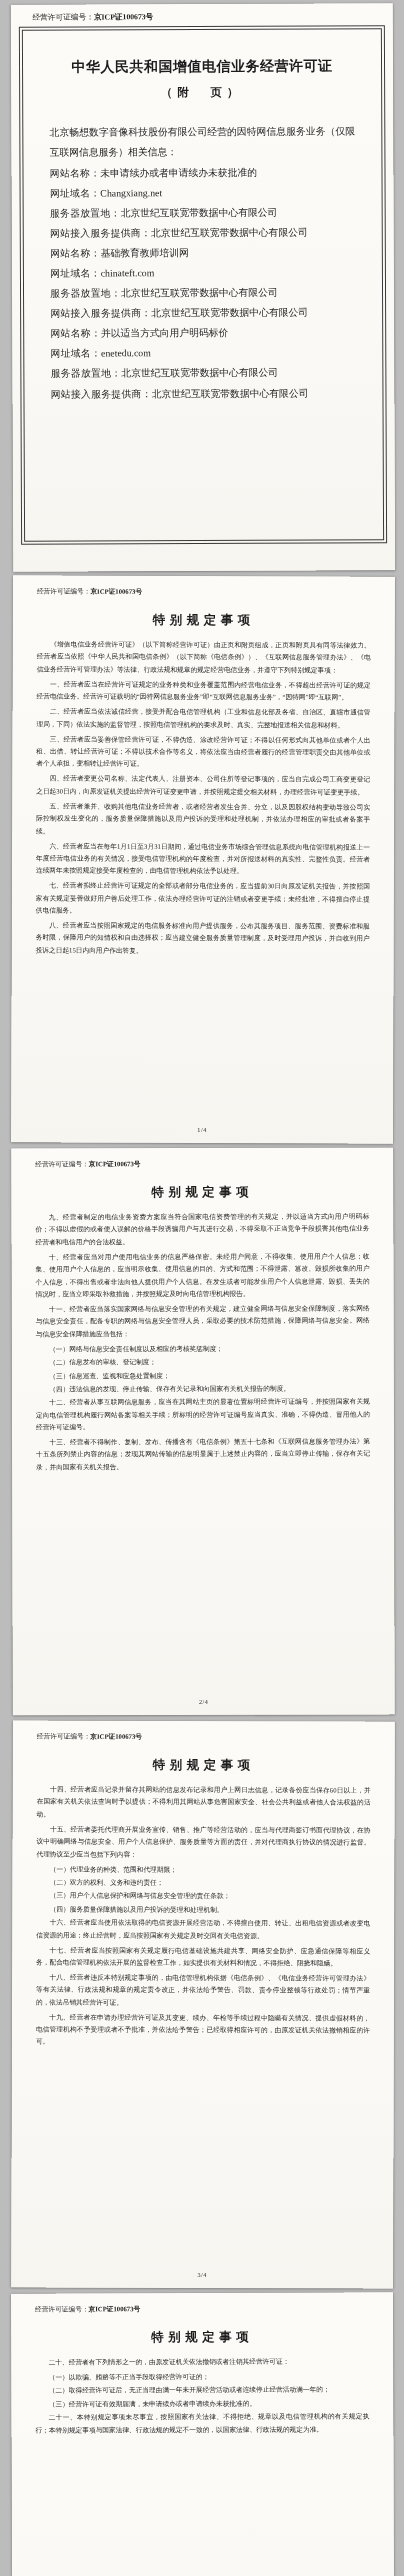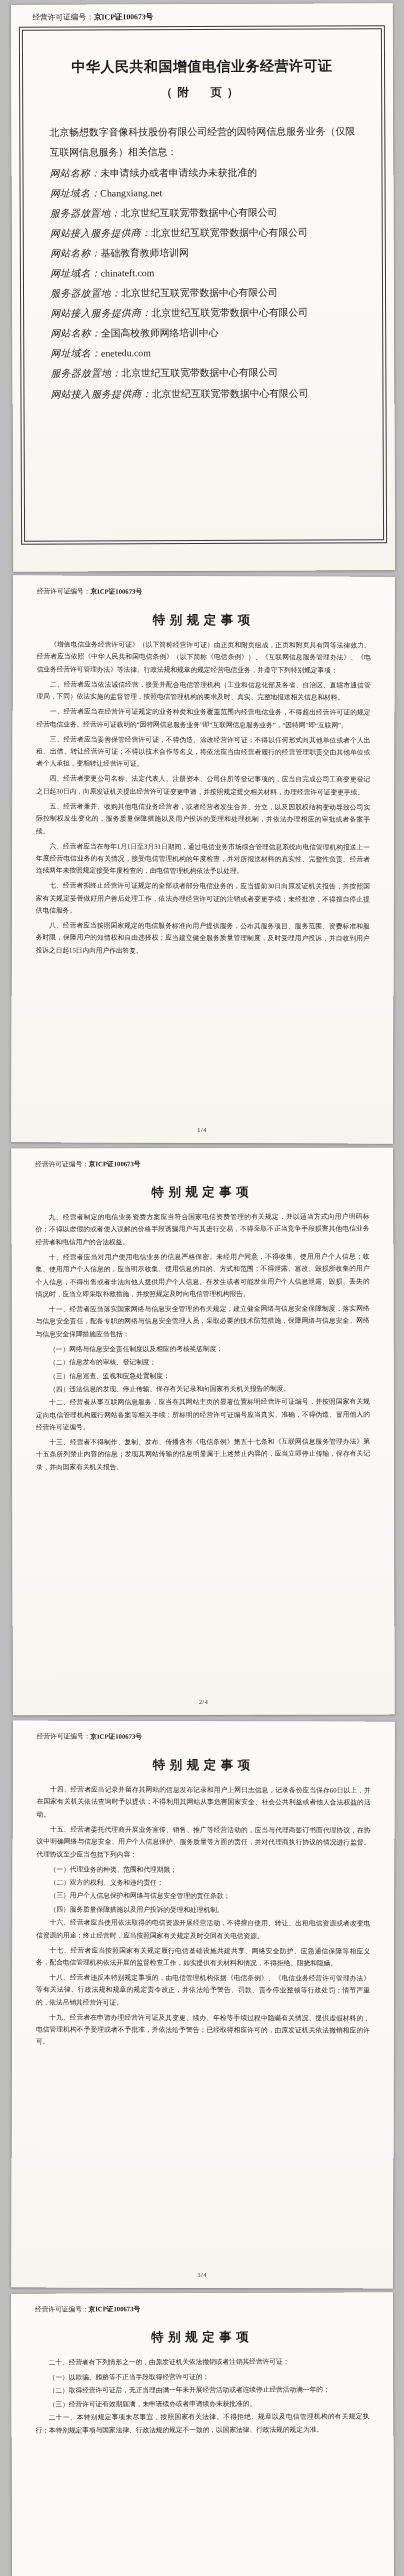--- a/index.html
+++ b/index.html
@@ -74,21 +74,21 @@
     line-height: 2.05;
     margin: 0 0 1px;
     text-align: justify;
   }
   .cover-line {
     font-size: 9.8px;
     line-height: 2.05;
     margin: 0;
     text-align: justify;
   }
-  .cover-line .lbl { letter-spacing: 0.3px; font-style: italic; }
+  .cover-line .lbl { letter-spacing: 0.3px; }
 
   
   .prov { padding: 12.4px 24px 0; }
   .prov .doc-header {
     font-size: 6.7px;
     padding: 0;
   }
   .prov-title {
     font-size: 12.4px;
     font-weight: bold;
@@ -133,38 +133,38 @@
           <p class="cover-line"><span class="lbl">网站名称：</span><span>未申请续办或者申请续办未获批准的</span></p>
           <p class="cover-line"><span class="lbl">网址域名：</span><span>Changxiang.net</span></p>
           <p class="cover-line"><span class="lbl">服务器放置地：</span><span>北京世纪互联宽带数据中心有限公司</span></p>
           <p class="cover-line"><span class="lbl">网站接入服务提供商：</span><span>北京世纪互联宽带数据中心有限公司</span></p>
 
           <p class="cover-line"><span class="lbl">网站名称：</span><span>基础教育教师培训网</span></p>
           <p class="cover-line"><span class="lbl">网址域名：</span><span>chinateft.com</span></p>
           <p class="cover-line"><span class="lbl">服务器放置地：</span><span>北京世纪互联宽带数据中心有限公司</span></p>
           <p class="cover-line"><span class="lbl">网站接入服务提供商：</span><span>北京世纪互联宽带数据中心有限公司</span></p>
 
-          <p class="cover-line"><span class="lbl">网站名称：</span><span>全国高校教师网络培训中心</span></p>
+          <p class="cover-line"><span class="lbl">网站名称：</span><span>并以适当方式向用户明码标价</span></p>
           <p class="cover-line"><span class="lbl">网址域名：</span><span>enetedu.com</span></p>
           <p class="cover-line"><span class="lbl">服务器放置地：</span><span>北京世纪互联宽带数据中心有限公司</span></p>
           <p class="cover-line"><span class="lbl">网站接入服务提供商：</span><span>北京世纪互联宽带数据中心有限公司</span></p>
         </div>
       </div>
     </div>
   </div>
 
   <div class="sheet prov">
     <div class="doc-header">
       <span>经营许可证编号：</span><span class="num">京ICP证100673号</span>
     </div>
     <h2 class="prov-title">特别规定事项</h2>
     <div class="prov-body">
       <p>《增值电信业务经营许可证》（以下简称经营许可证）由正页和附页组成，正页和附页具有同等法律效力。经营者应当依照《中华人民共和国电信条例》（以下简称《电信条例》）、《互联网信息服务管理办法》、《电信业务经营许可管理办法》等法律、行政法规和规章的规定经营电信业务，并遵守下列特别规定事项：</p>
+      <p>一、经营者应当在经营许可证规定的业务种类和业务覆盖范围内经营电信业务，不得超出经营许可证的规定经营电信业务。经营许可证载明的“因特网信息服务业务”即“互联网信息服务业务”，“因特网”即“互联网”。</p>
       <p>二、经营者应当依法诚信经营，接受并配合电信管理机构（工业和信息化部及各省、自治区、直辖市通信管理局，下同）依法实施的监督管理，按照电信管理机构的要求及时、真实、完整地报送相关信息和材料。</p>
-      <p>一、经营者应当在经营许可证规定的业务种类和业务覆盖范围内经营电信业务，不得超出经营许可证的规定经营电信业务。经营许可证载明的“因特网信息服务业务”即“互联网信息服务业务”，“因特网”即“互联网”。</p>
       <p>三、经营者应当妥善保管经营许可证，不得伪造、涂改经营许可证；不得以任何形式向其他单位或者个人出租、出借、转让经营许可证；不得以技术合作等名义，将依法应当由经营者履行的经营管理职责交由其他单位或者个人承担，变相转让经营许可证。</p>
       <p>四、经营者变更公司名称、法定代表人、注册资本、公司住所等登记事项的，应当自完成公司工商变更登记之日起30日内，向原发证机关提出经营许可证变更申请，并按照规定提交相关材料，办理经营许可证变更手续。</p>
       <p>五、经营者兼并、收购其他电信业务经营者，或者经营者发生合并、分立，以及因股权结构变动导致公司实际控制权发生变化的，服务质量保障措施以及用户投诉的受理和处理机制，并依法办理相应的审批或者备案手续。</p>
       <p>六、经营者应当在每年1月1日至3月31日期间，通过电信业务市场综合管理信息系统向电信管理机构报送上一年度经营电信业务的有关情况，接受电信管理机构的年度检查，并对所报送材料的真实性、完整性负责。经营者连续两年未按照规定接受年度检查的，由电信管理机构依法予以处理。</p>
       <p>七、经营者拟终止经营许可证规定的全部或者部分电信业务的，应当提前30日向原发证机关报告，并按照国家有关规定妥善做好用户善后处理工作，依法办理经营许可证的注销或者变更手续；未经批准，不得擅自停止提供电信服务。</p>
       <p>八、经营者应当按照国家规定的电信服务标准向用户提供服务，公布其服务项目、服务范围、资费标准和服务时限，保障用户的知情权和自由选择权；应当建立健全服务质量管理制度，及时受理用户投诉，并自收到用户投诉之日起15日内向用户作出答复。</p>
     </div>
     <div class="page-no">1/4</div>
   </div>
 

